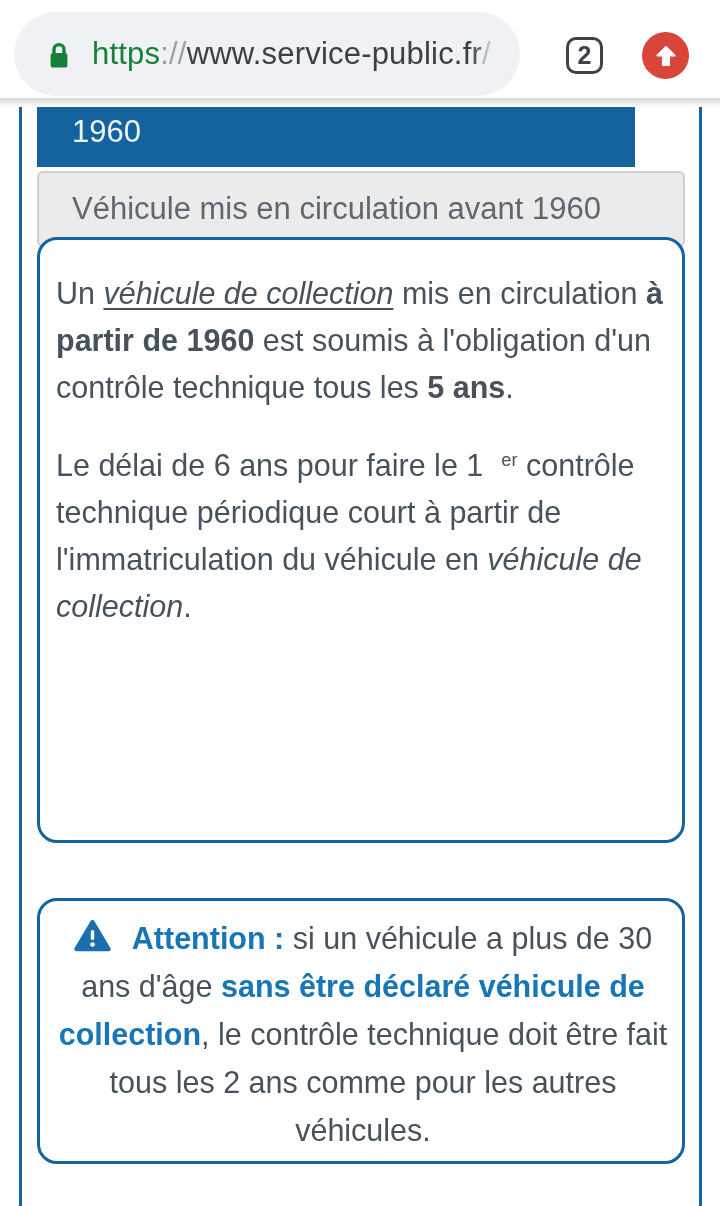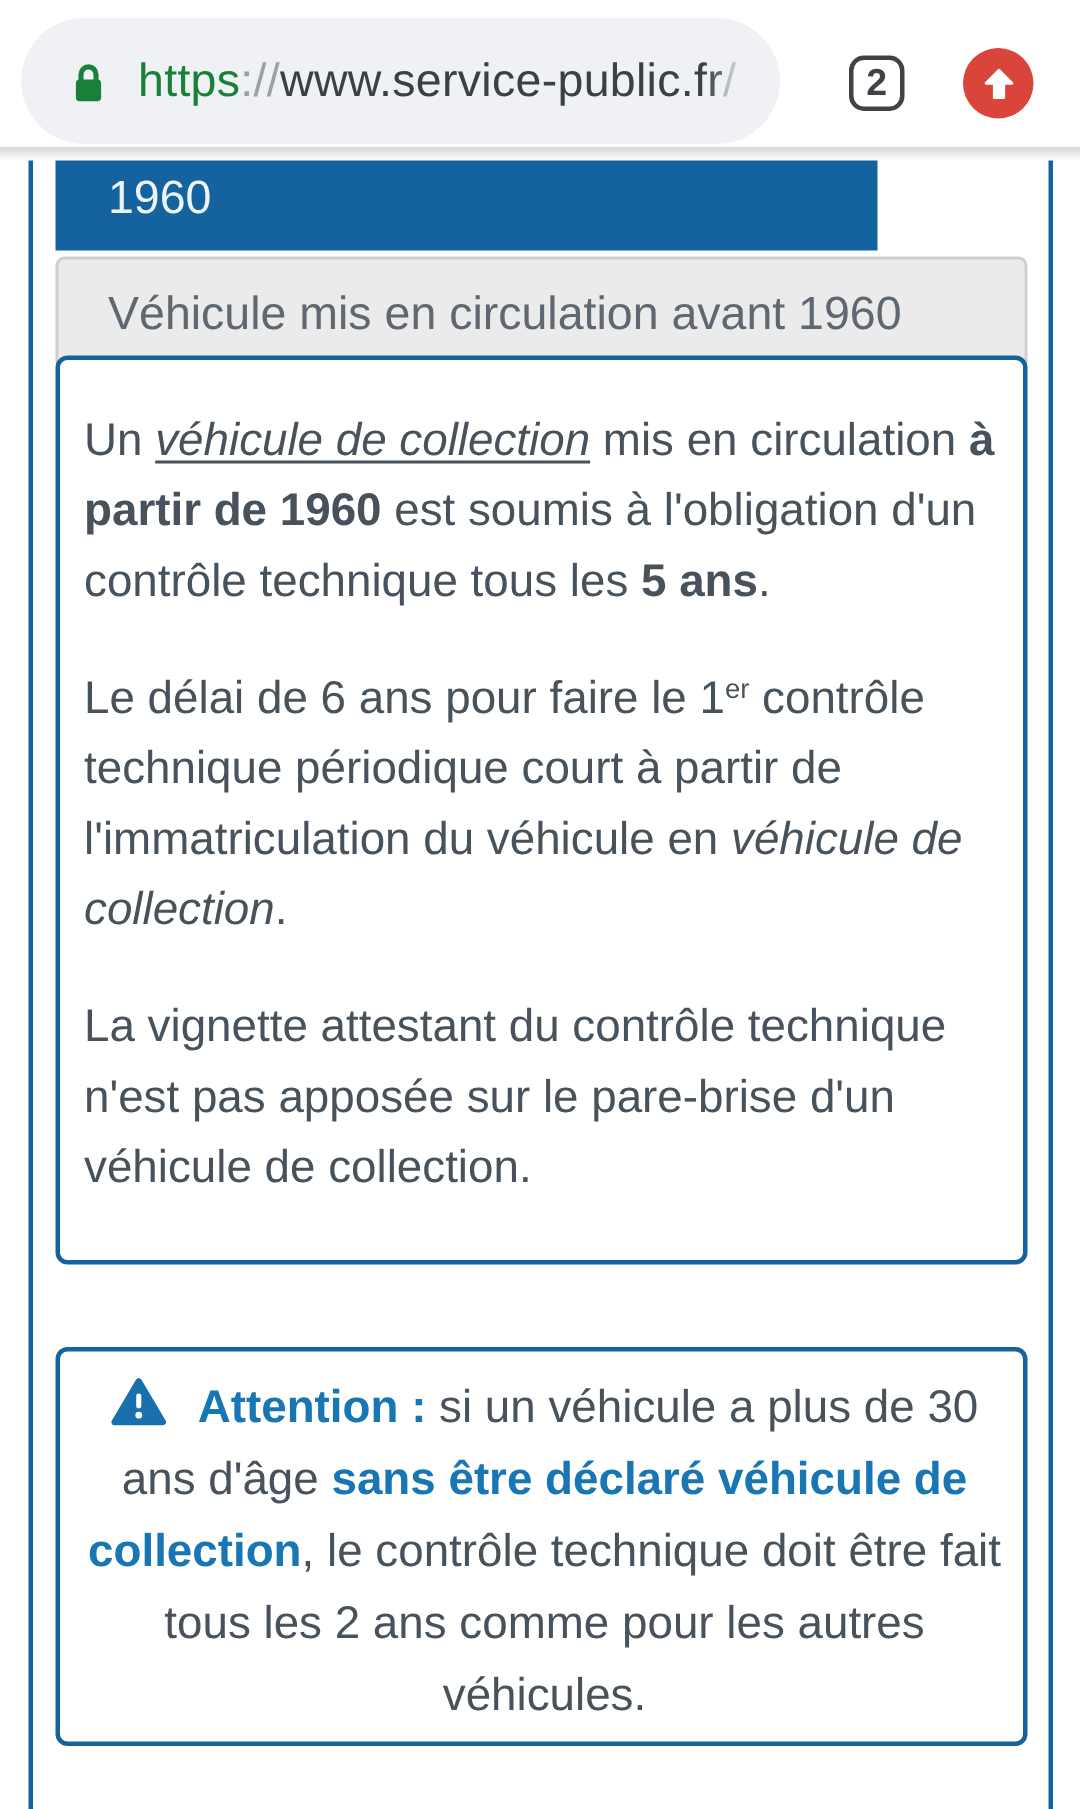--- a/index.html
+++ b/index.html
@@ -48,49 +48,49 @@
     position:absolute;left:642px;top:32px;width:47px;height:47px;border-radius:50%;
     background:var(--chrome-red);display:flex;align-items:center;justify-content:center;
   }
 
   
   .rail{position:absolute;top:107px;bottom:0;width:3px;background:var(--blue);}
   .rail-left{left:19px;}
   .rail-right{left:699px;}
 
   .active-tab{
-    position:absolute;left:37px;top:107px;width:548px;height:60px;
+    position:absolute;left:37px;top:107px;width:598px;height:60px;
     background:var(--blue);color:#ECF3F9;font-size:31px;
     padding:4px 0 0 35px;line-height:42px;
   }
   .inactive-tab{
     position:absolute;left:37px;top:171px;width:648px;height:76px;
     background:var(--tab-gray);border:2px solid #CCCFD2;border-radius:6px;
     color:var(--tab-text);font-size:31px;display:flex;align-items:center;
     padding-left:33px;
   }
 
   .box{
     position:absolute;left:37px;width:648px;background:#fff;
-    border:3px solid var(--blue);border-radius:8px;
+    border:3px solid var(--blue);border-radius:20px;
     color:var(--body-text);font-size:30.5px;
   }
   .content-box{top:237px;height:606px;padding:30px 12px 0 16px;line-height:47px;}
   .content-box p{margin:0 0 31px 0;}
   .content-box p:last-child{margin-bottom:0;}
   .attention-box{top:898px;height:266px;padding:13px 12px 0 16px;line-height:48px;}
   .attention-box p{margin:0;text-align:center;}
 
   
   .run-n{}
   .run-b{font-weight:700;}
   .run-i{font-style:italic;}
   .run-link{font-style:italic;text-decoration:underline;text-underline-offset:4px;text-decoration-thickness:2px;}
   .run-bb{font-weight:700;color:var(--link-blue);}
-  sup.run-sup{font-size:0.6em;line-height:0;vertical-align:baseline;position:relative;top:-0.55em;}
+  sup.run-sup{font-size:0.6em;line-height:0;vertical-align:baseline;position:relative;top:-0.55em;margin-left:18px;}
 
   .warn-icon{vertical-align:-3px;margin-right:21px;}
 </style>
 </head>
 <body>
 
 <div class="stage">
 
   <header class="chrome">
     <div class="omnibox">
@@ -117,21 +117,20 @@
   <div class="active-tab">
     <span>1960</span>
   </div>
   <div class="inactive-tab">
     <span>Véhicule mis en circulation avant 1960</span>
   </div>
 
   <section class="box content-box">
     <p><span class="run-n">Un </span><span class="run-link">véhicule de collection</span><span class="run-n"> mis en circulation </span><span class="run-b">à partir de 1960</span><span class="run-n"> est soumis à l'obligation d'un contrôle technique tous les </span><span class="run-b">5 ans</span><span class="run-n">.</span></p>
     <p><span class="run-n">Le délai de 6 ans pour faire le 1</span><sup class="run-sup">er</sup><span class="run-n"> contrôle technique périodique court à partir de l'immatriculation du véhicule en </span><span class="run-i">véhicule de collection</span><span class="run-n">.</span></p>
-    <p><span class="run-n">La vignette attestant du contrôle technique n'est pas apposée sur le pare-brise d'un véhicule de collection.</span></p>
   </section>
 
   <section class="box attention-box">
     <p><svg class="warn-icon" width="37" height="33" viewBox="0 0 26 23" aria-hidden="true">
           <path d="M13 2 L24.3 21 H1.7 Z" fill="#1A6FAD" stroke="#1A6FAD" stroke-width="3" stroke-linejoin="round"></path>
           <rect x="11.8" y="7.6" width="2.4" height="7" rx="1.2" fill="#ffffff"></rect>
           <circle cx="13" cy="17.8" r="1.6" fill="#ffffff"></circle>
         </svg><span><span class="run-bb">Attention : </span><span class="run-n">si un véhicule a plus de 30 ans d'âge </span><span class="run-bb">sans être déclaré véhicule de collection</span><span class="run-n">, le contrôle technique doit être fait tous les 2 ans comme pour les autres véhicules.</span></span></p>
   </section>
 

